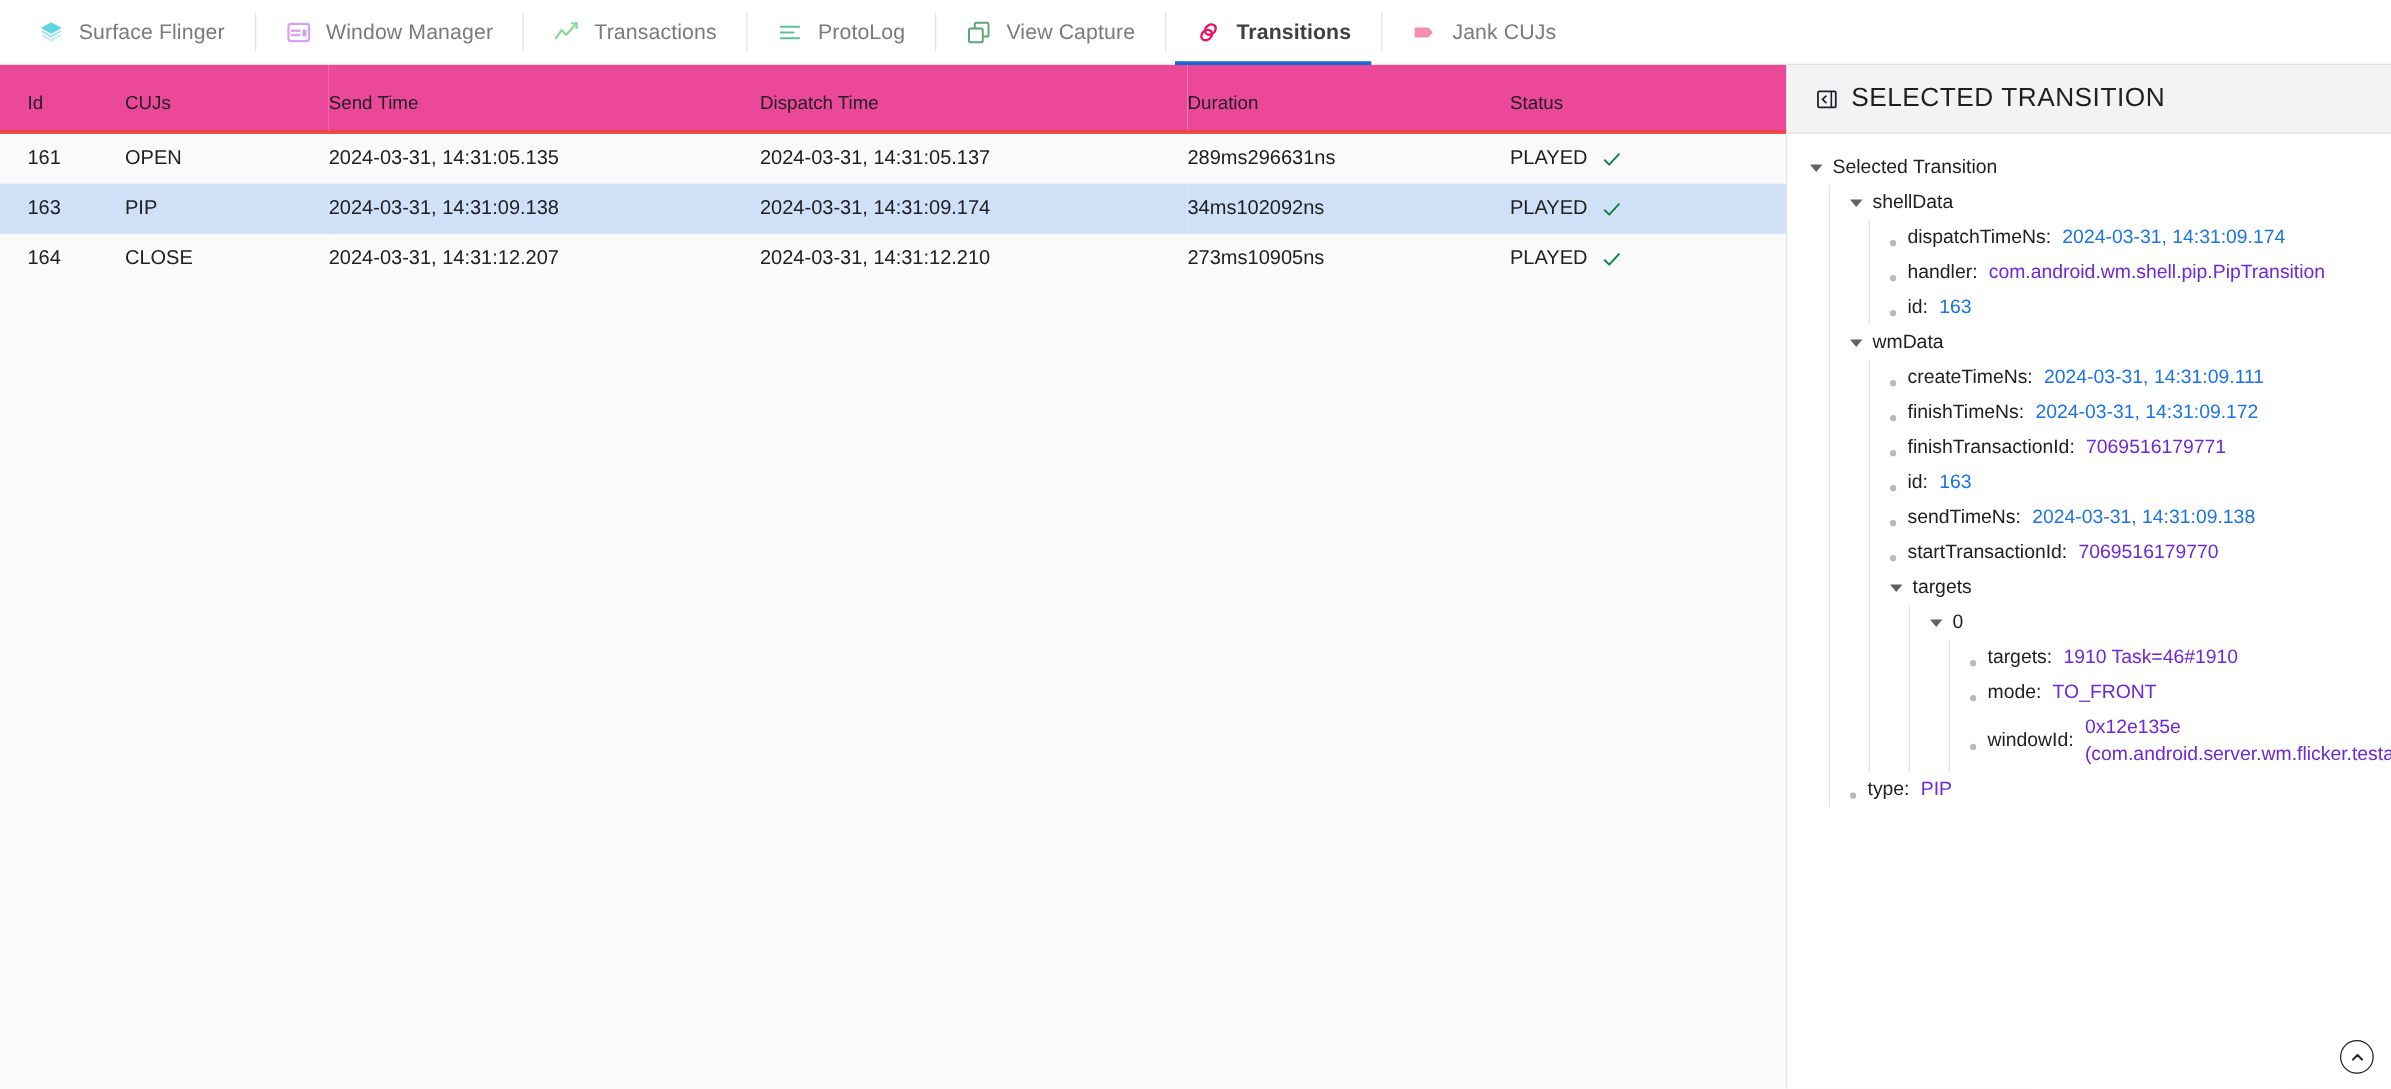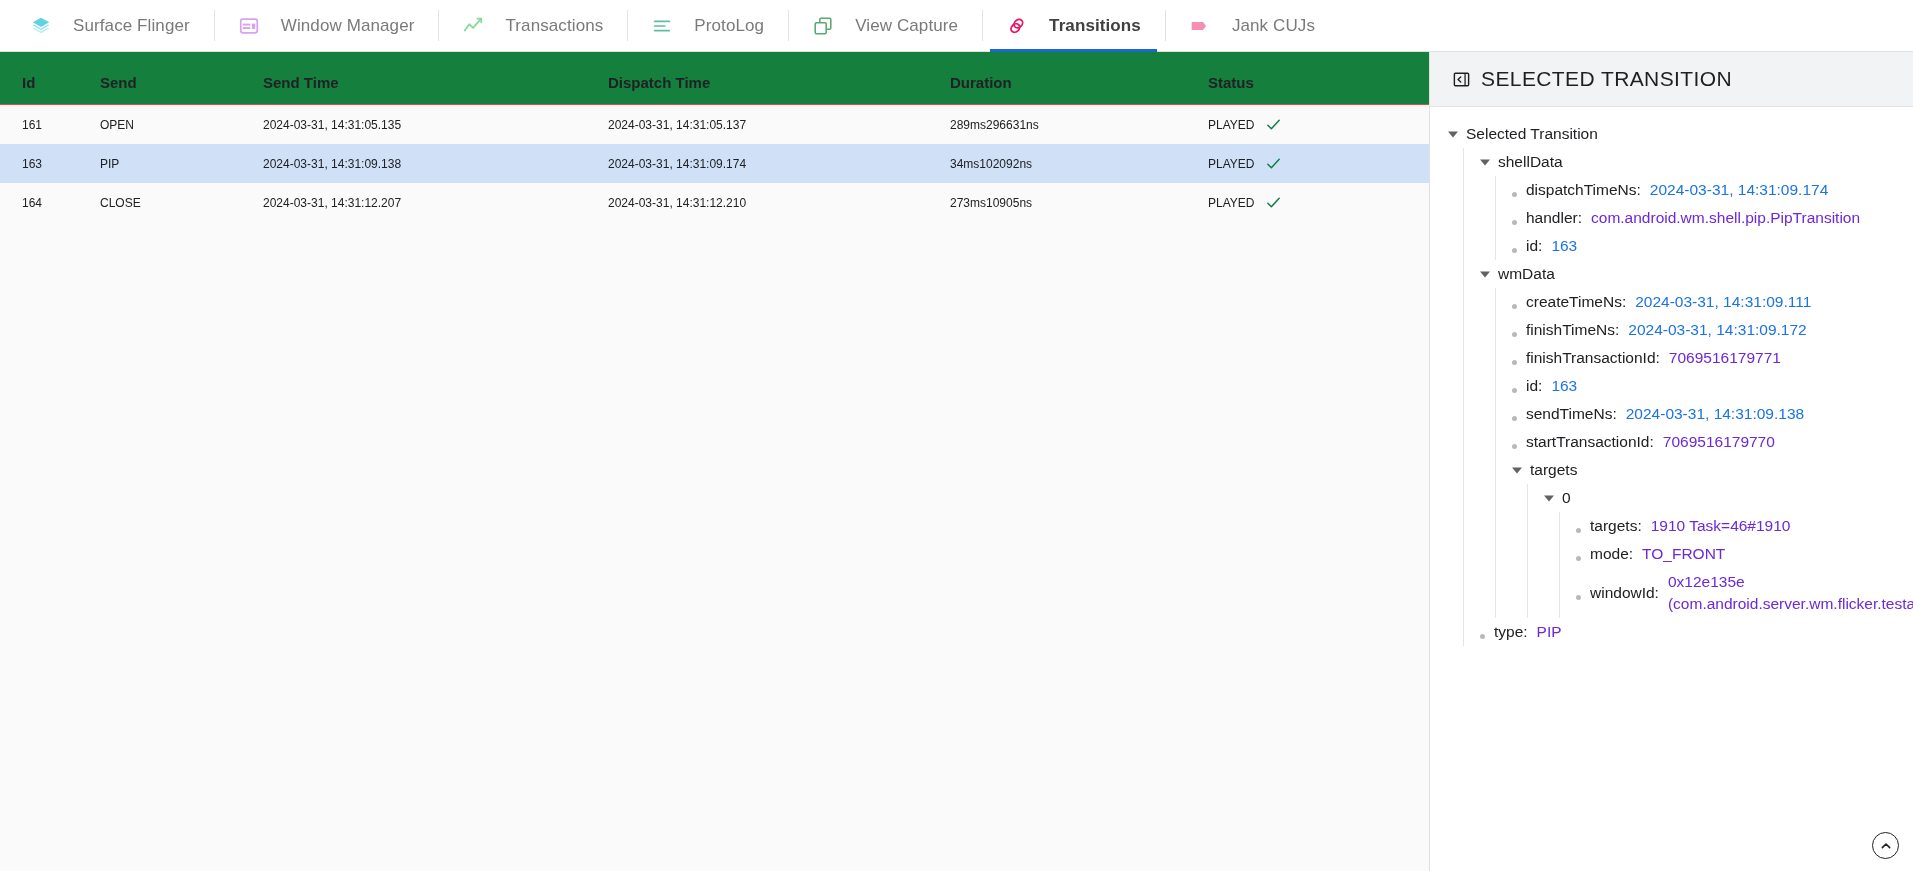--- a/index.html
+++ b/index.html
@@ -17,21 +17,21 @@
     height: 52px;
     display: flex;
     align-items: stretch;
     background: #fff;
     border-bottom: 1px solid #e0e0e0;
     padding-left: 6px;
   }
   .tab {
     display: flex;
     align-items: center;
-    gap: 21px;
+    gap: 11px;
     padding: 0 24px;
     position: relative;
     cursor: pointer;
     color: #7a7a7a;
     font-size: 17px;
     letter-spacing: .1px;
     white-space: nowrap;
   }
   .tab + .tab::before {
     content: "";
@@ -68,28 +68,28 @@
     overflow: hidden;
   }
   table.transitions {
     width: 100%;
     border-collapse: collapse;
     table-layout: fixed;
   }
   table.transitions th {
     text-align: left;
     font-size: 15px;
-    font-weight: 700;
+    font-weight: 400;
     color: #202124;
     padding: 22px 0 13px 0;
-    border-bottom: 1px solid #ef4444;
-    background: #15803d;
+    border-bottom: 3px solid #ef4444;
+    background: #ec4899;
   }
   table.transitions td {
-    font-size: 12px;
+    font-size: 16px;
     color: #202124;
     padding: 11px 0;
     white-space: nowrap;
   }
   tr.row { cursor: pointer; }
   tr.row.selected td { background: #cfe0f7; }
   .c-id    { width: 100px; padding-left: 22px !important; }
   .c-type  { width: 163px; }
   .c-send  { width: 345px; }
   .c-disp  { width: 342px; margin-left: 32px; }
@@ -282,21 +282,21 @@
 
 </div>
 
 <div class="body-wrap">
 
   <div class="left-pane">
     <table class="transitions">
       <thead>
         <tr>
           <th class="c-id">Id</th>
-          <th class="c-type">Send</th>
+          <th class="c-type">CUJs</th>
           <th class="c-send">Send Time</th>
           <th class="c-disp">Dispatch Time</th>
           <th class="c-dur">Duration</th>
           <th class="c-stat">Status</th>
         </tr>
       </thead>
       <tbody>
 
         <tr class="row">
           <td class="c-id">161</td>

